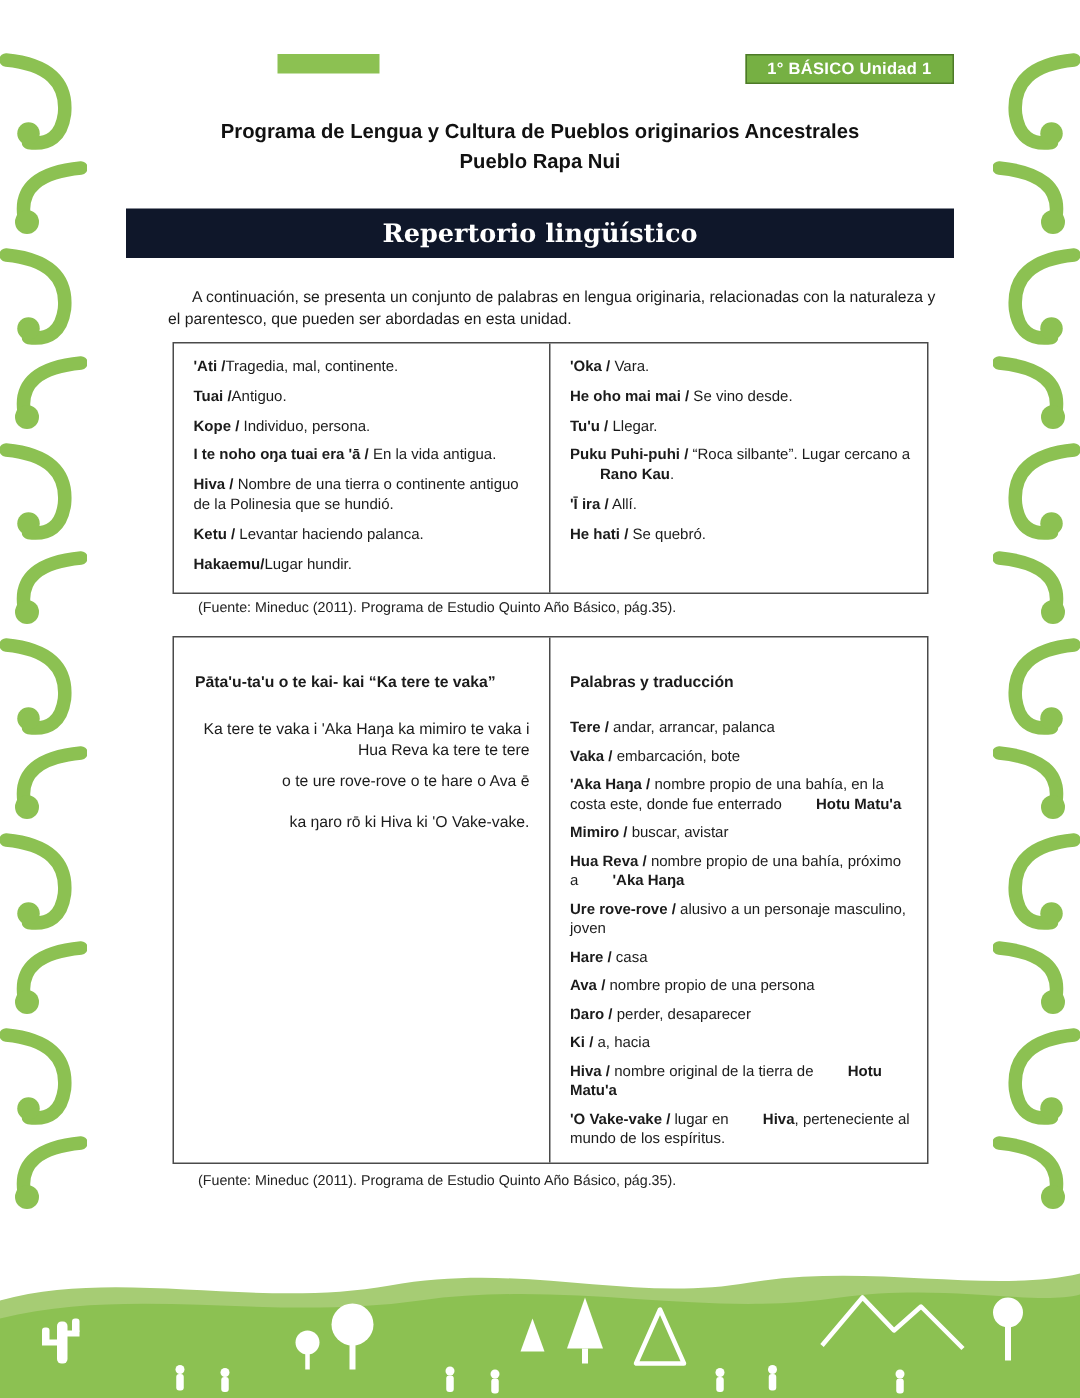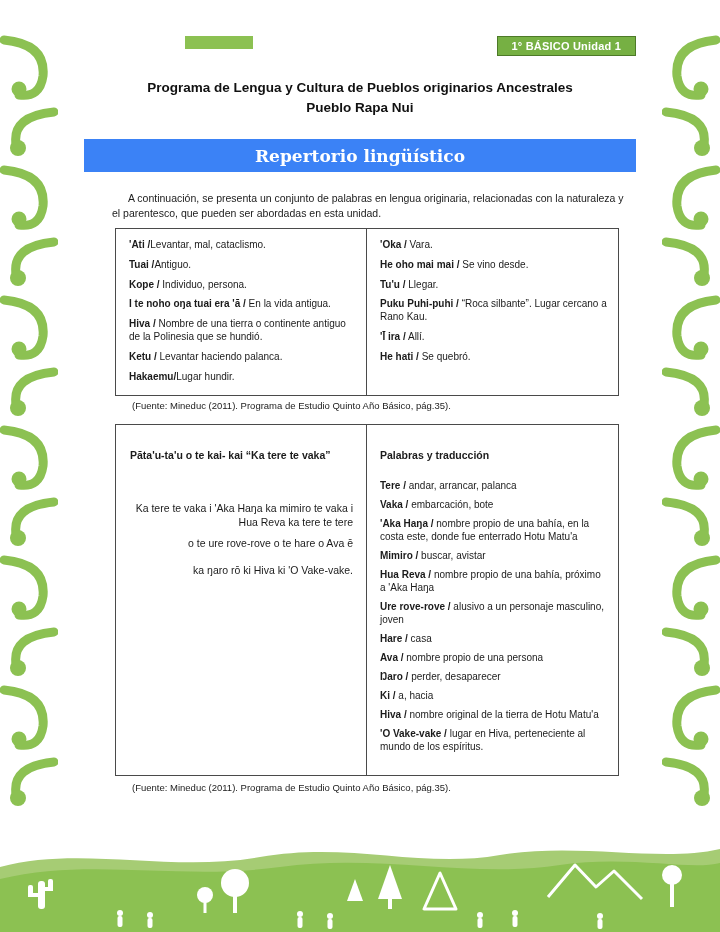--- a/index.html
+++ b/index.html
@@ -12,43 +12,43 @@
   .side-strip.left{left:0;}
   .side-strip.right{right:0;}
   .top-deco{position:absolute;left:185px;top:36px;width:68px;height:13px;background:#8cc152;}
   .badge{
     position:absolute;top:36px;right:84px;background:#76b043;border:1px solid #4d7a28;
     color:#fff;font-weight:bold;font-size:11px;padding:3px 14px;letter-spacing:.2px;
   }
   .header{position:absolute;left:58px;right:58px;top:78px;text-align:center;
     font-weight:bold;font-size:13.5px;line-height:1.5;color:#111;}
   .banner{
-    position:absolute;left:84px;top:139px;width:552px;height:33px;background:#3b82f6;
+    position:absolute;left:84px;top:139px;width:552px;height:33px;background:#0f172a;
     display:flex;align-items:center;justify-content:center;
     color:#fff;font-family:"DejaVu Serif",serif;font-weight:bold;font-size:17px;
   }
   .intro{position:absolute;left:112px;top:191px;width:512px;margin:0;
     font-size:10.5px;line-height:1.45;text-indent:16px;text-align:left;}
   .vtable{position:absolute;left:115px;width:504px;border:1px solid #4a4a4a;
     display:flex;box-sizing:border-box;background:#fff;}
   .vtable .col{width:50%;box-sizing:border-box;}
   .vtable .col.divider{border-right:1px solid #4a4a4a;}
   .table1{top:228px;height:168px;}
   .table1 .col{padding:10px 10px 6px 13px;}
   .vrow{font-size:10px;line-height:1.28;margin:0 0 7px 0;}
   .term{font-weight:bold;}
-  .b{font-weight:normal;}
+  .b{font-weight:bold;margin-left:20px;}
   .source{position:absolute;left:132px;margin:0;font-size:9.5px;color:#222;text-align:right;}
   .source.pos1{top:400px;}
   .source.pos2{top:782px;}
   .table2{top:424px;height:352px;}
   .table2 .col-left{width:50%;box-sizing:border-box;border-right:1px solid #4a4a4a;padding:24px 13px 10px 14px;}
   .table2 .col-right{width:50%;box-sizing:border-box;padding:24px 10px 10px 13px;}
   .t2-title{font-weight:bold;font-size:10.5px;line-height:1.3;}
-  .t2-title.chant{margin-bottom:38px;}
+  .t2-title.chant{margin-bottom:16px;}
   .t2-title.trans{margin-bottom:16px;}
   .chant-line{font-size:10.5px;line-height:1.4;margin:0 0 6px 0;text-align:right;}
   .chant-line.gap{margin-bottom:12px;}
   .trow{font-size:10px;line-height:1.3;margin:0 0 6px 0;}
   .bottom-band{position:absolute;left:0;bottom:0;width:720px;height:115px;}
 </style>
 </head>
 <body>
 
 <div class="page">
@@ -91,21 +91,21 @@
   </div>
 
   <div class="banner">
     <span>Repertorio lingüístico</span>
   </div>
 
   <p class="intro">A continuación, se presenta un conjunto de palabras en lengua originaria, relacionadas con la naturaleza y el parentesco, que pueden ser abordadas en esta unidad.</p>
 
   <div class="vtable table1">
     <div class="col divider">
-      <p class="vrow"><span class="term">'Ati /</span><span>Levantar, mal, cataclismo.</span></p>
+      <p class="vrow"><span class="term">'Ati /</span><span>Tragedia, mal, continente.</span></p>
       <p class="vrow"><span class="term">Tuai /</span><span>Antiguo.</span></p>
       <p class="vrow"><span class="term">Kope /</span><span> Individuo, persona.</span></p>
       <p class="vrow"><span class="term">I te noho oŋa tuai era 'ā /</span><span> En la vida antigua.</span></p>
       <p class="vrow"><span class="term">Hiva /</span><span> Nombre de una tierra o continente antiguo de la Polinesia que se hundió.</span></p>
       <p class="vrow"><span class="term">Ketu /</span><span> Levantar haciendo palanca.</span></p>
       <p class="vrow"><span class="term">Hakaemu/</span><span>Lugar hundir.</span></p>
     </div>
     <div class="col">
       <p class="vrow"><span class="term">'Oka /</span><span> Vara.</span></p>
       <p class="vrow"><span class="term">He oho mai mai /</span><span> Se vino desde.</span></p>

